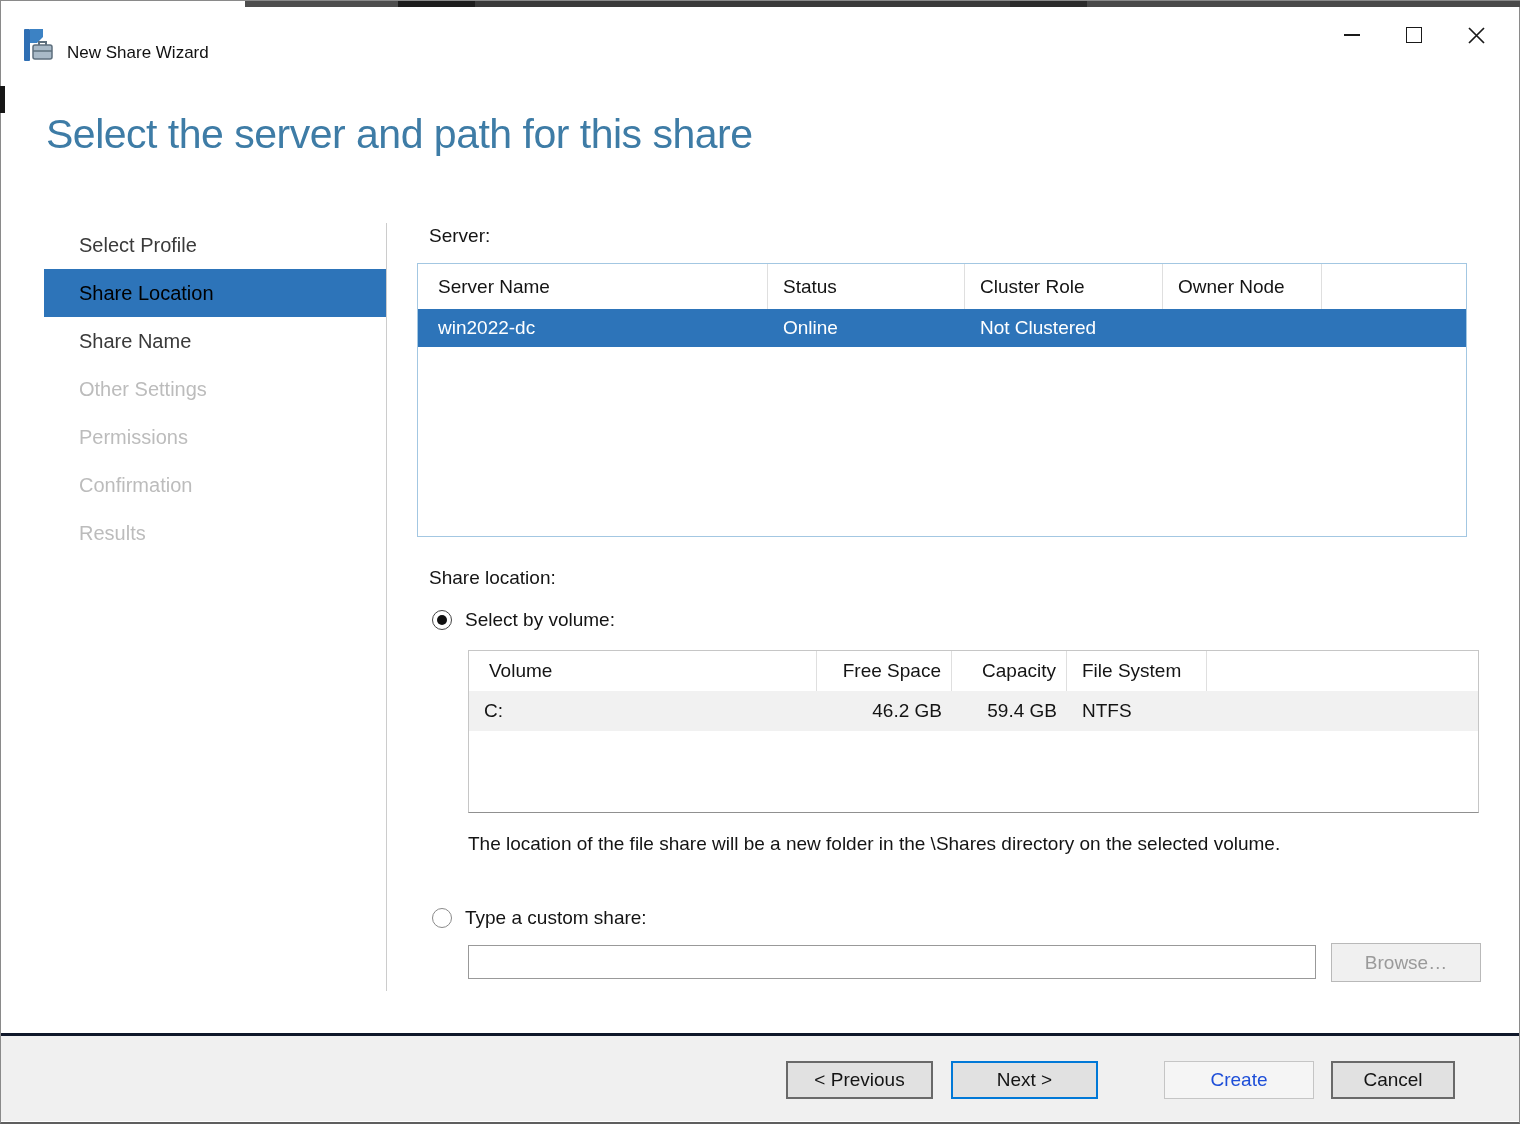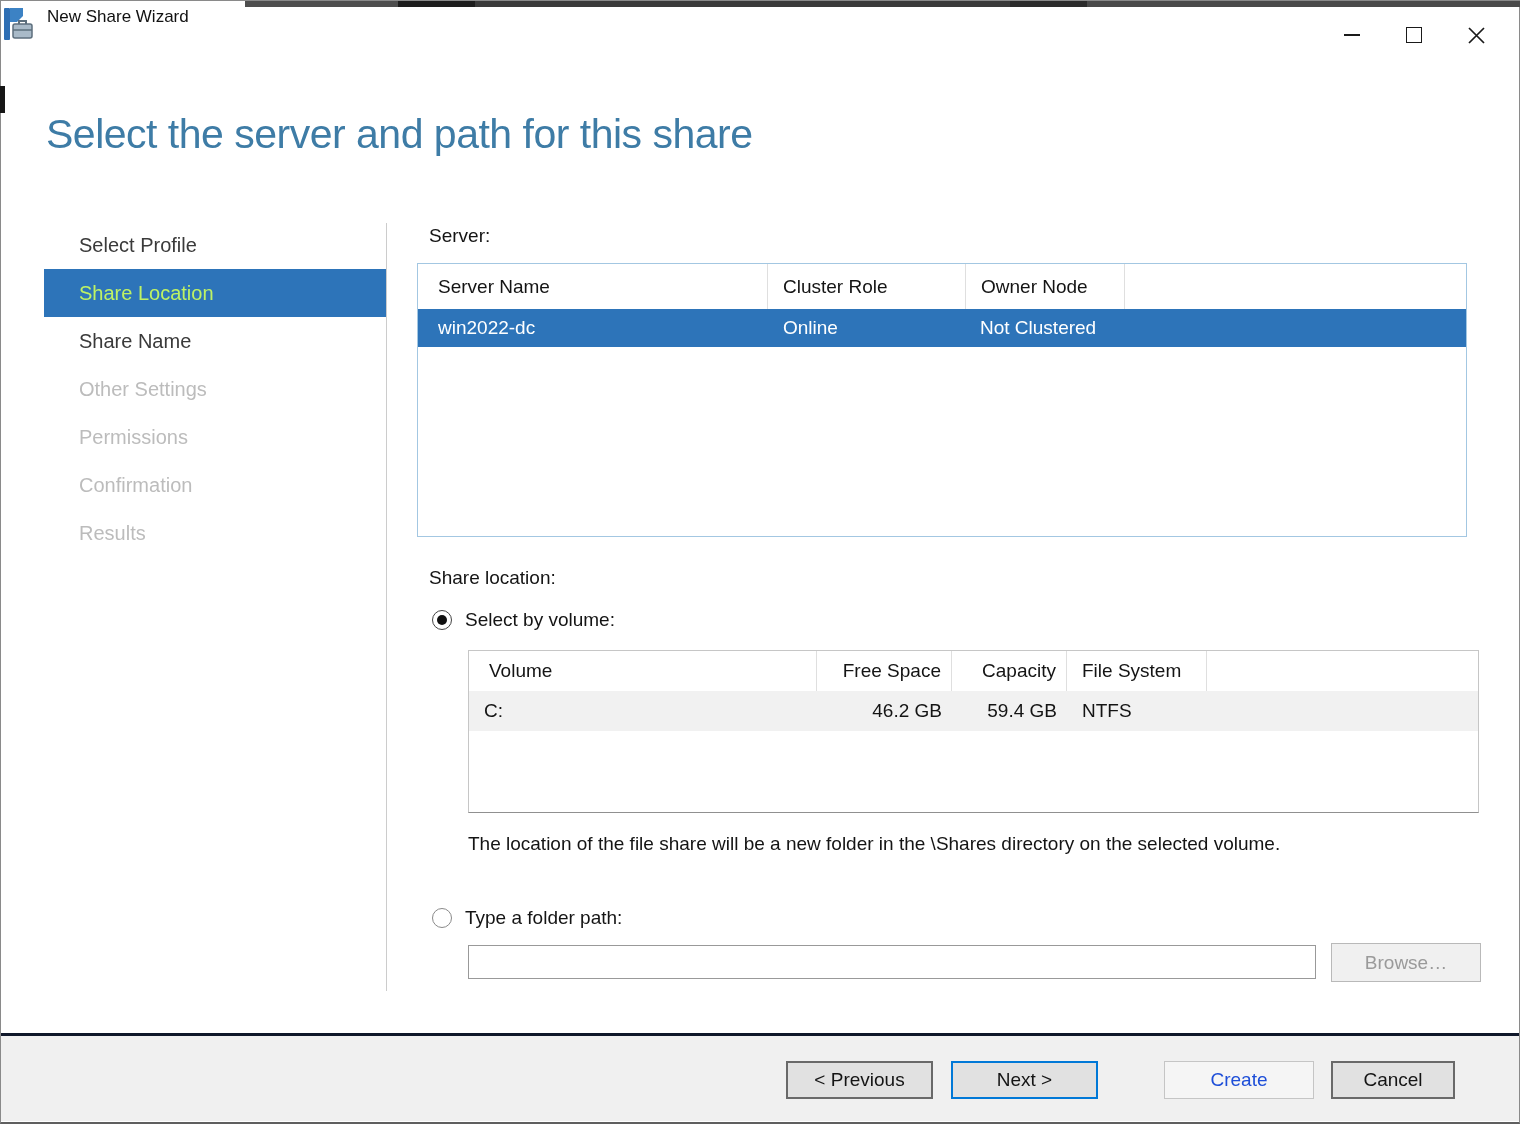--- a/index.html
+++ b/index.html
@@ -14,35 +14,35 @@
   
   .bg-strip { position: absolute; top: 1px; left: 245px; width: 1275px; height: 6px;
     background: linear-gradient(to right, #4e4e4e 0 12%, #1d1d1d 12% 18%, #3a3a3a 18% 60%, #2c2c2c 60% 66%, #4a4a4a 66% 100%);
     z-index: 10; }
   .bg-tick { position: absolute; top: 86px; left: 0; width: 5px; height: 27px; background: #161616; z-index: 10; }
 
   
   .dialog { position: absolute; inset: 0; background: #fff; border: 1px solid #8a8a8a; border-bottom: 2px solid #5f5f5f; }
 
   
-  .titlebar { position: absolute; top: 6px; left: 0; right: 0; height: 56px; display: flex; align-items: flex-start; background: #fff; }
+  .titlebar { position: absolute; top: 6px; left: 0; right: 0; height: 56px; display: flex; align-items: flex-end; padding-left: 20px; background: #fff; }
   .app-icon { width: 33px; height: 35px; flex: 0 0 auto; }
   .title-text { font-size: 17px; margin-left: 13px; color: #111; }
   .win-controls { position: absolute; right: 12px; top: 4px; display: flex; }
   .win-btn { width: 62px; height: 48px; display: flex; align-items: center; justify-content: center; cursor: pointer; background: transparent; border: none; }
   .min-glyph { width: 16px; height: 0; border-top: 2px solid #1a1a1a; display: block; }
   .max-glyph { width: 16px; height: 16px; border: 1.7px solid #1a1a1a; display: block; }
 
   
   .heading { position: absolute; top: 110px; left: 45px; font-size: 41px; font-weight: 300; letter-spacing: -0.5px; color: #3e7ca6; }
 
   
   .sidebar { position: absolute; top: 220px; left: 43px; width: 342px; }
   .step { height: 48px; line-height: 48px; padding-left: 35px; font-size: 20px; color: #3a3a3a; cursor: pointer; white-space: nowrap; }
-  .step.selected { background: #2d74b9; color: #bef264; }
+  .step.selected { background: #2d74b9; color: #000000; }
   .step.disabled { color: #bcbcbc; cursor: default; }
   .v-divider { position: absolute; top: 222px; left: 385px; width: 1px; height: 768px; background: #cccccc; }
 
   
   .field-label { position: absolute; font-size: 19px; color: #141414; }
 
   
   .server-table { position: absolute; top: 262px; left: 416px; width: 1050px; height: 274px; border: 1px solid #a3c7e2; background: #fff; }
   .tbl-head { display: flex; height: 45px; align-items: stretch; }
   .tbl-head .th { font-size: 19px; color: #141414; display: flex; align-items: center; padding-left: 15px; border-right: 1px solid #dfdfdf; cursor: pointer; }
@@ -129,20 +129,21 @@
     <div class="step disabled">Confirmation</div>
     <div class="step disabled">Results</div>
   </div>
   <div class="v-divider"></div>
 
   <div class="field-label" style="top:224px; left:428px;">Server:</div>
 
   <div class="server-table">
     <div class="tbl-head">
       <div class="th first c-name">Server Name</div>
+      <div class="th c-status">Status</div>
       <div class="th c-role">Cluster Role</div>
       <div class="th c-owner">Owner Node</div>
       <div class="th last c-rest"></div>
     </div>
     <div class="srv-row">
       <div class="td first c-name">win2022-dc</div>
       <div class="td c-status">Online</div>
       <div class="td c-role">Not Clustered</div>
       <div class="td c-owner"></div>
       <div class="td c-rest"></div>
@@ -170,21 +171,21 @@
       <div class="td num vc-cap">59.4 GB</div>
       <div class="td vc-fs">NTFS</div>
       <div class="td vc-rest"></div>
     </div>
   </div>
 
   <div class="note">The location of the file share will be a new folder in the \Shares directory on the selected volume.</div>
 
   <div class="radio-row" style="top:906px; left:431px;">
     <span class="radio"></span>
-    <span class="radio-label">Type a folder path:</span>
+    <span class="radio-label">Type a custom share:</span>
   </div>
 
   <input class="path-input" type="text" value="" style="">
   <button class="browse-btn" aria-disabled="true">Browse…</button>
 
   <div class="footer">
     <button class="btn btn-previous">&lt; Previous</button>
     <button class="btn btn-next">Next &gt;</button>
     <button class="btn btn-create" aria-disabled="true">Create</button>
     <button class="btn btn-cancel">Cancel</button>

